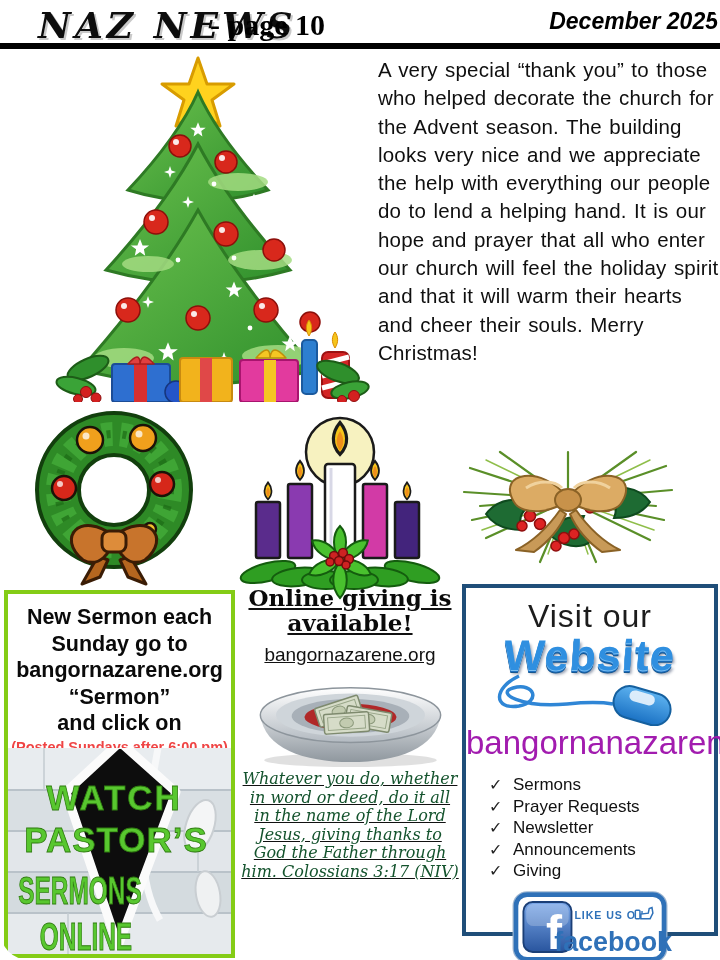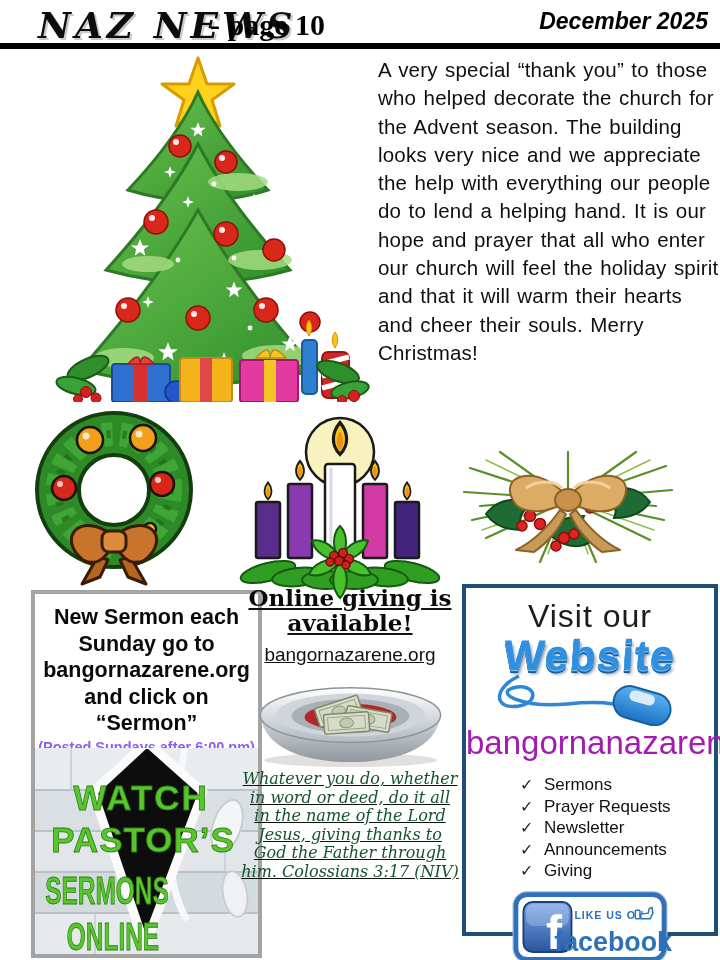--- a/index.html
+++ b/index.html
@@ -3,51 +3,51 @@
 <meta charset="utf-8">
 <style>
   html,body{margin:0;padding:0;background:#fff;}
   .page{position:relative;width:720px;height:960px;background:#fff;overflow:hidden;
         font-family:"Liberation Sans",sans-serif;color:#111;border-radius:29px;}
   
   .hdr{position:absolute;left:0;top:0;width:720px;height:50px;}
   .naz{position:absolute;left:38px;top:4px;font:bold italic 36px "DejaVu Serif",serif;
        letter-spacing:4px;color:#0d0d0d;text-shadow:2px 2px 0 #c9c9c9;}
   .pagelab{position:absolute;left:210px;top:8px;font:bold 30px "Liberation Serif",serif;color:#000;}
-  .hdate{position:absolute;right:12px;top:8px;font:bold italic 23px "Liberation Sans",sans-serif;color:#000;}
+  .hdate{position:absolute;right:2px;top:8px;font:bold italic 23px "Liberation Sans",sans-serif;color:#000;}
   .rule{position:absolute;left:0;top:43px;width:720px;height:6px;background:#000;}
   
   .treewrap{position:absolute;left:28px;top:52px;width:342px;height:350px;}
   .article{position:absolute;left:378px;top:56px;width:342px;font-size:20.5px;line-height:28.3px;
            letter-spacing:.2px;word-spacing:1.5px;color:#0f0f0f;}
   
   .wreathwrap{position:absolute;left:28px;top:410px;width:172px;height:178px;}
   .candleswrap{position:absolute;left:238px;top:414px;width:204px;height:186px;}
   .hollywrap{position:absolute;left:456px;top:436px;width:224px;height:142px;}
   
-  .boxL{position:absolute;left:4px;top:590px;width:231px;height:368px;border:4px solid #a3a3a3;
-        box-sizing:border-box;background:#fff;text-align:center;margin-left:27px;}
+  .boxL{position:absolute;left:4px;top:590px;width:231px;height:368px;border:4px solid #84cc16;
+        box-sizing:border-box;background:#fff;text-align:center;}
   .boxL .lines{margin-top:10px;font-weight:bold;font-size:21.5px;line-height:26.5px;color:#0a0a0a;}
-  .boxL .posted{margin-top:2px;font-weight:bold;font-size:14.5px;color:#8b5cf6;}
+  .boxL .posted{margin-top:2px;font-weight:bold;font-size:14.5px;color:#ef4444;}
   .sermonphoto{position:absolute;left:0;bottom:0;width:223px;height:206px;}
   .midcol{position:absolute;left:240px;top:585px;width:220px;text-align:center;text-decoration:underline;}
   .givehead{font:bold 23px "DejaVu Serif",serif;line-height:25px;color:#0a0a0a;}
   .giveinstr{margin-top:7px;font-size:19px;line-height:21.5px;color:#1a1a1a;}
   .giveurl{margin-top:9px;font-size:19px;color:#111;}
   .platewrap{width:212px;height:98px;margin:4px auto 0;}
   .verse{margin-top:2px;font:italic 16px "DejaVu Serif",serif;line-height:18.5px;color:#14532d;}
   .boxR{position:absolute;left:462px;top:584px;width:256px;height:352px;border:4px solid #1f4e79;
         box-sizing:border-box;background:#fff;text-align:center;}
   .visit{margin-top:10px;font-size:32px;letter-spacing:1px;color:#1c1c1c;}
   .webword{margin-top:-4px;font-weight:bold;font-size:43px;letter-spacing:1px;color:#2f8fe0;
            transform:skewX(-4deg);display:inline-block;
            text-shadow:0 1px 0 #7cc0f2,0 2px 0 #1d6fc0,0 3px 0 #16578f,2px 4px 3px rgba(20,40,80,.45);}
   .mousewrap{width:230px;height:52px;margin:-6px auto 0;}
   .rurl{font-size:33px;color:#a21caf;margin-top:-2px;}
-  .chk{list-style:none;margin:12px 0 0 54px;padding:0;text-align:left;}
+  .chk{list-style:none;margin:12px 0 0 23px;padding:0;text-align:left;}
   .chk li{font-size:17px;line-height:21.5px;color:#111;}
   .chk .cm{display:inline-block;width:24px;color:#222;font-size:16px;}
   .fbwrap{width:166px;height:74px;margin:8px auto 0;}
   svg text{font-family:"Liberation Sans",sans-serif;}
 </style>
 </head>
 <body>
 
 <div class="page">
 
@@ -285,22 +285,22 @@
       </g>
       <path d="M70,52 C82,44 98,44 106,52 M154,52 C142,44 126,44 118,52" stroke="#f0d29e" stroke-width="3" fill="none"></path>
     </svg>
   </div>
 
   <div class="boxL">
     <div class="lines">
       <div>New Sermon each</div>
       <div>Sunday go to</div>
       <div>bangornazarene.org</div>
+      <div>“Sermon”</div>
       <div>and click on</div>
-      <div>“Sermon”</div>
     </div>
     <div class="posted">(Posted Sundays after 6:00 pm)</div>
     <div class="sermonphoto">
       <svg viewBox="0 0 223 206" width="223" height="206" preserveAspectRatio="none">
         <g>
           <rect x="0" y="0" width="223" height="42" fill="#e8ecef"></rect>
           <rect x="0" y="42" width="223" height="41" fill="#d9dfe3"></rect>
           <rect x="0" y="83" width="223" height="41" fill="#e2e6ea"></rect>
           <rect x="0" y="124" width="223" height="41" fill="#d4dbdf"></rect>
           <rect x="0" y="165" width="223" height="41" fill="#e6eaed"></rect>

